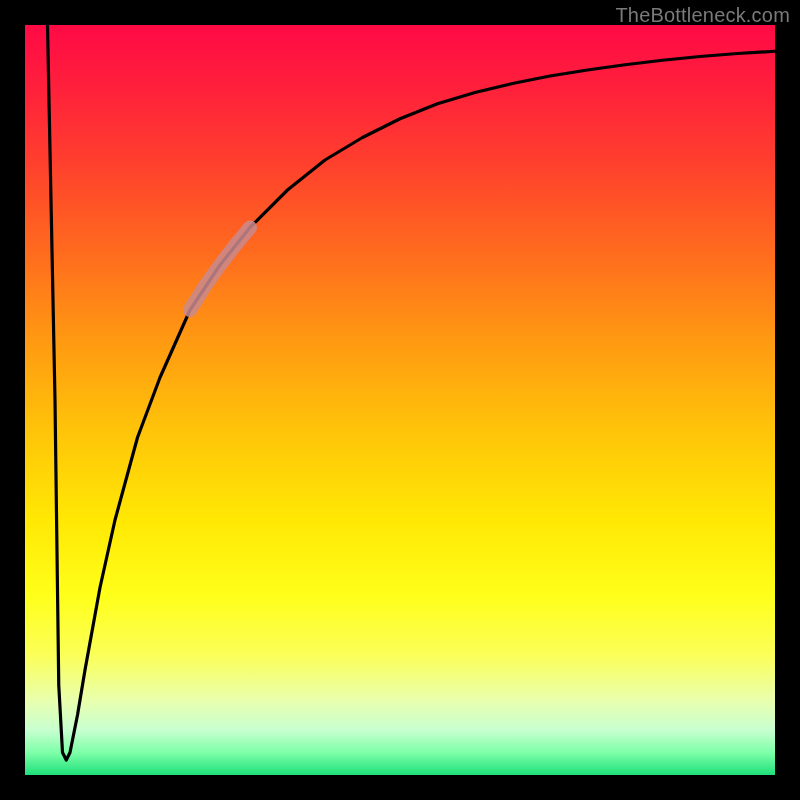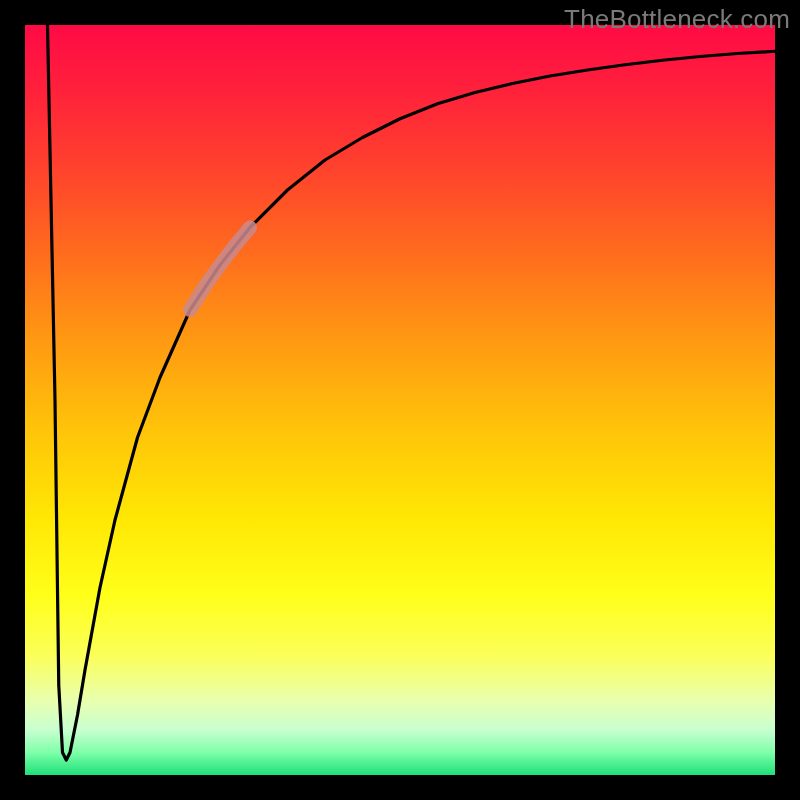--- a/index.html
+++ b/index.html
@@ -37,21 +37,21 @@
       #c8ffd0 94%,
       #7effa8 97%,
       #1ee07a 100%
     );
   }
   .watermark {
     position: absolute;
     top: 4px;
     right: 10px;
     color: #7a7a7a;
-    font-size: 26px;
+    font-size: 20px;
     font-weight: 500;
     letter-spacing: 0.2px;
     user-select: none;
   }
   svg.curve {
     position: absolute;
     left: 0;
     top: 0;
     width: 750px;
     height: 750px;

